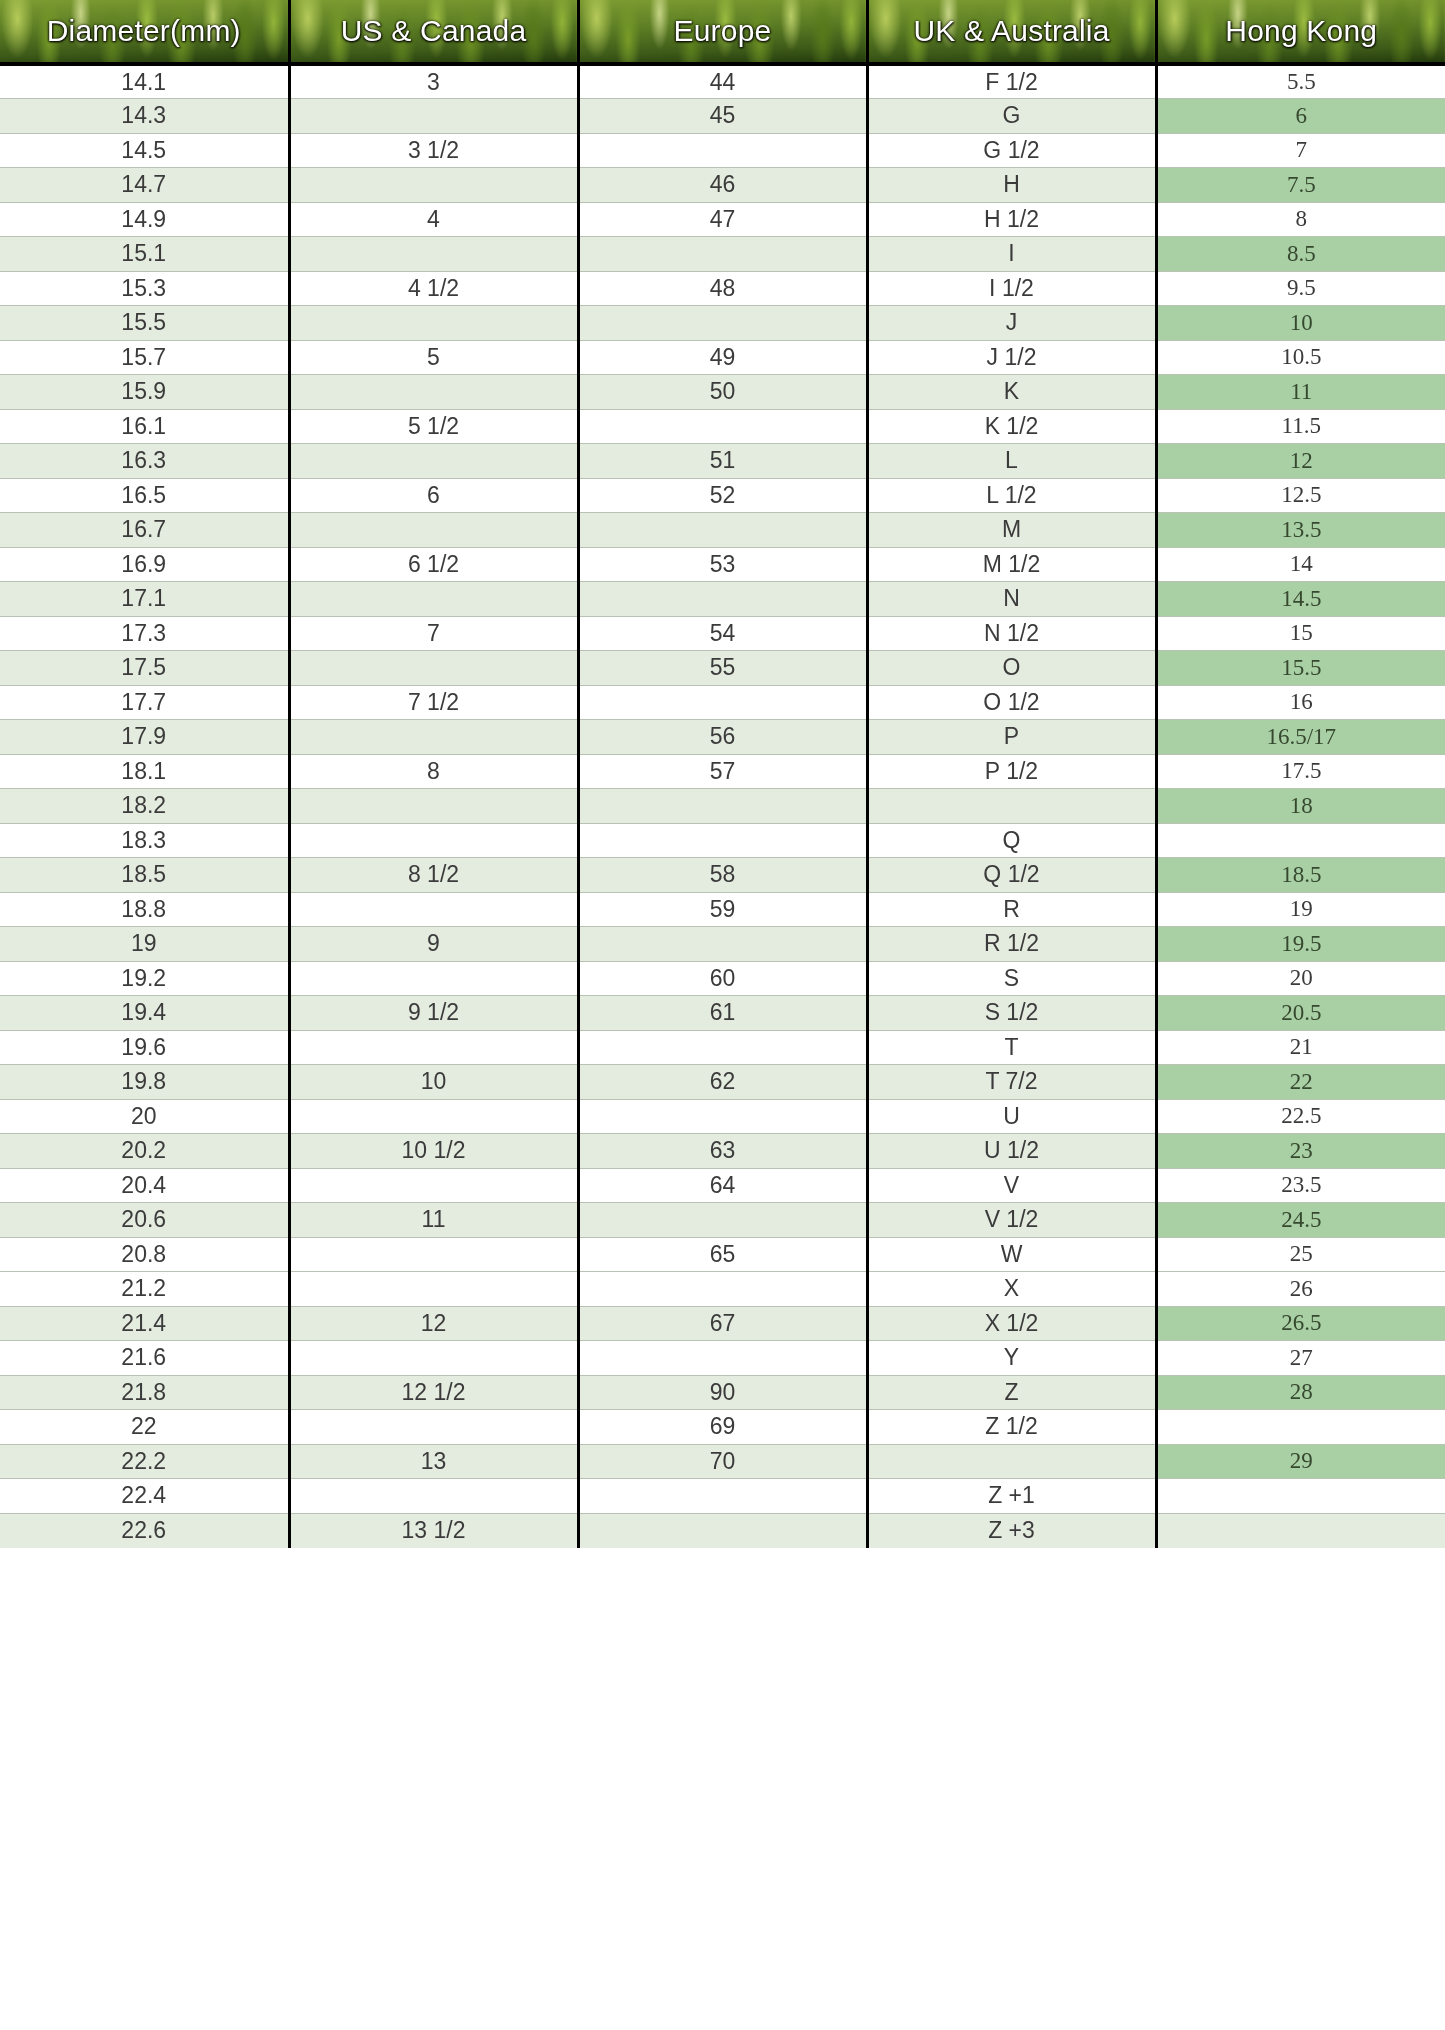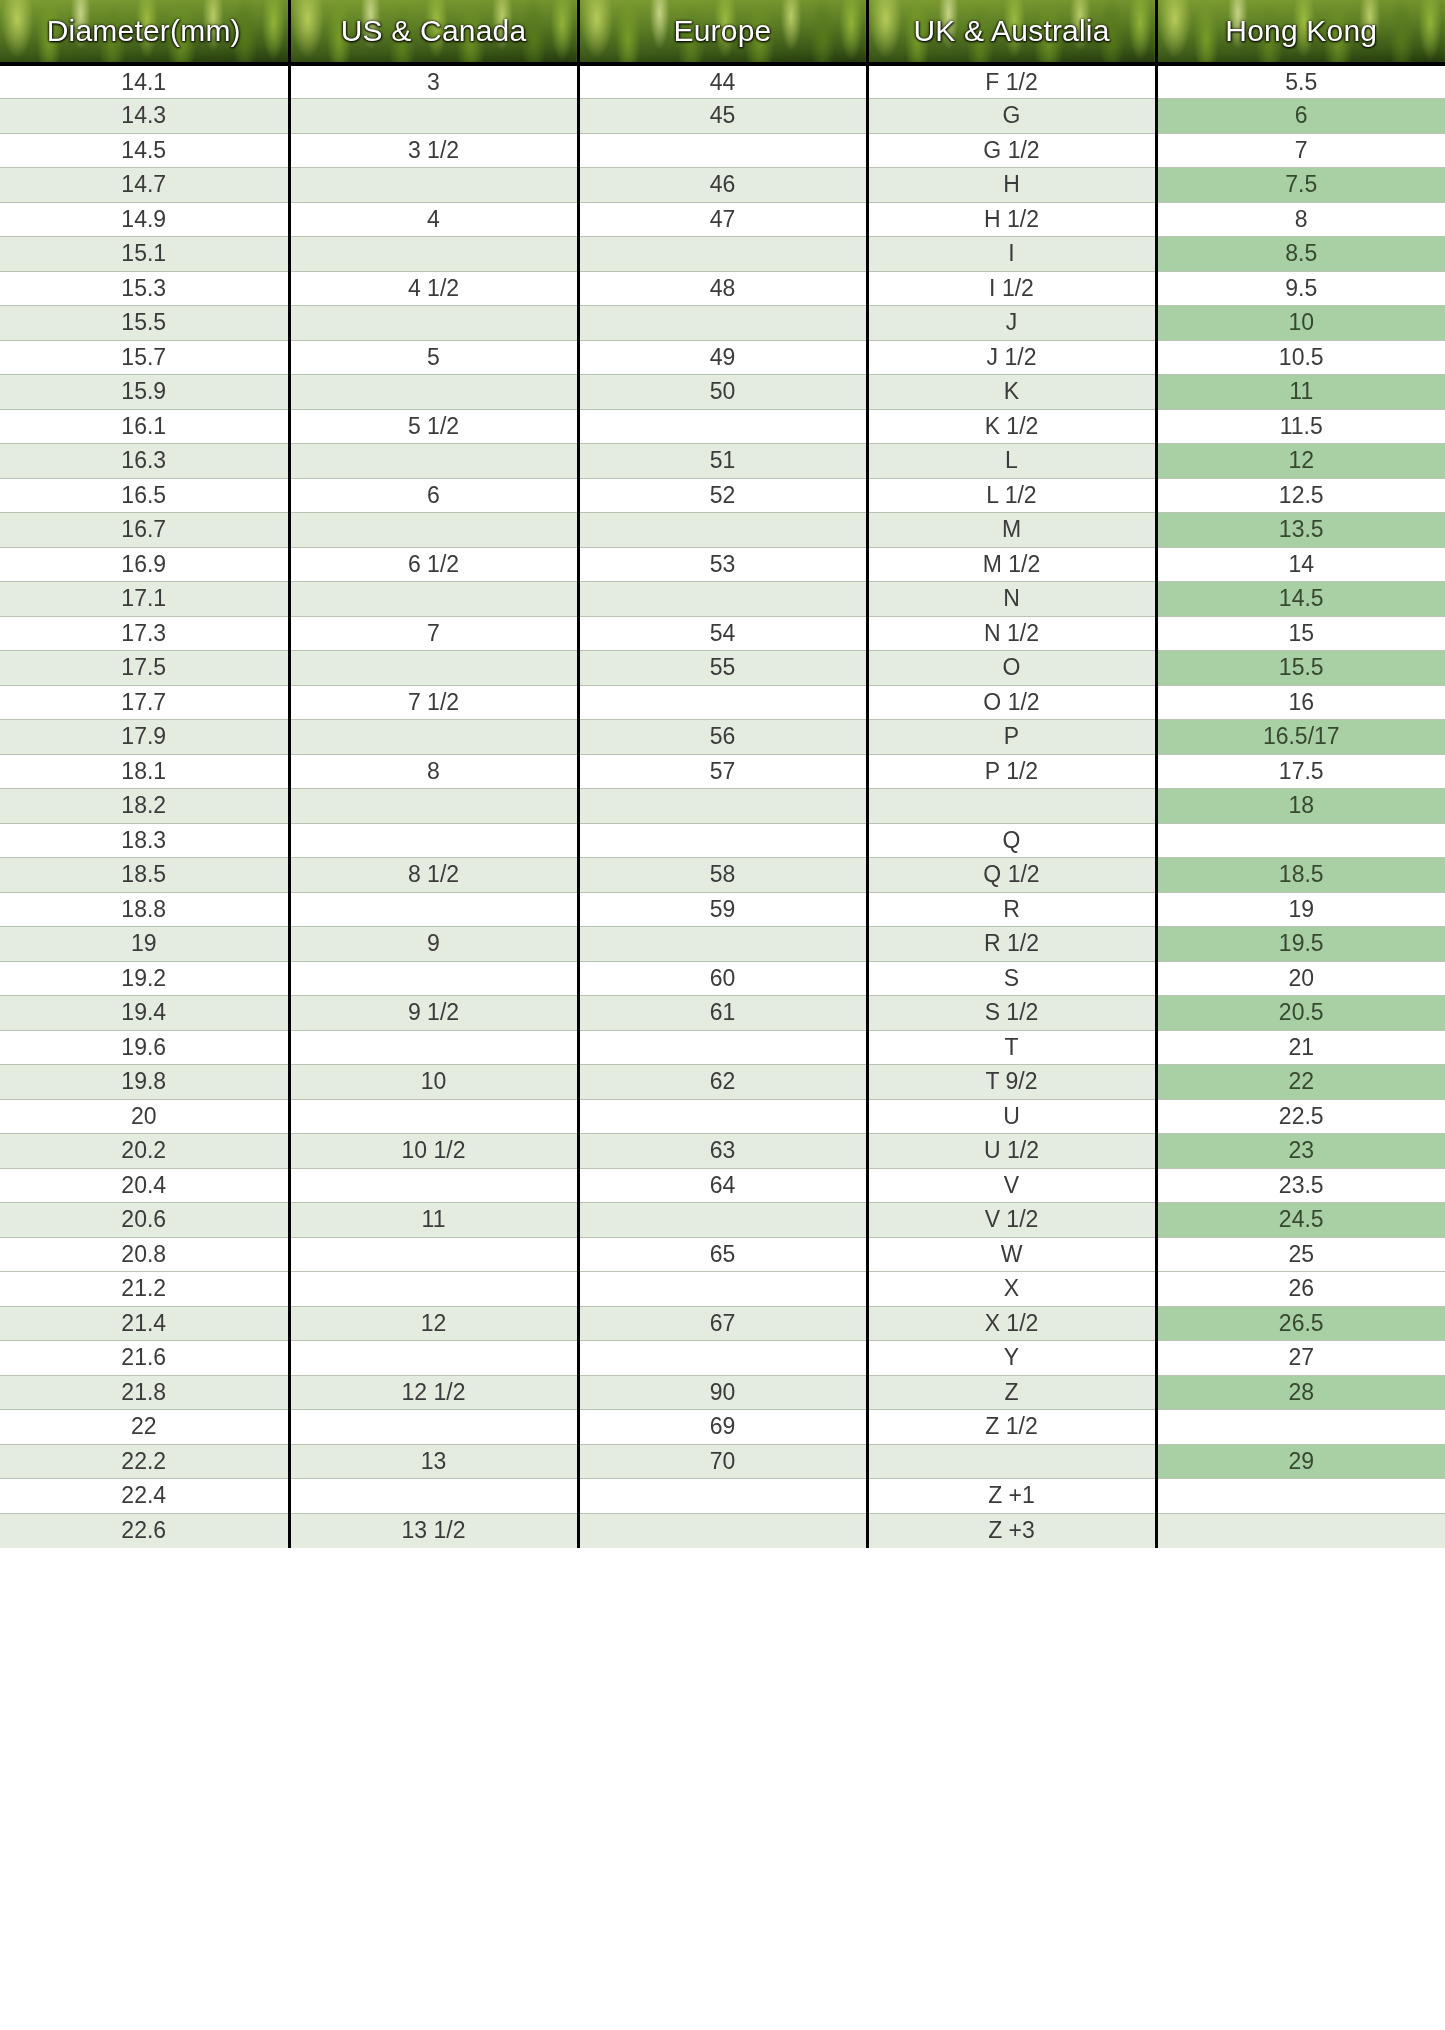--- a/index.html
+++ b/index.html
@@ -68,21 +68,21 @@
     text-align: center;
     vertical-align: middle;
     font-size: 23px;
     color: #3b3b3b;
     border-right: 3px solid #000000;
     border-bottom: 1px solid #b9c3b4;
     background: #ffffff;
     white-space: nowrap;
     overflow: hidden;
   }
-  tbody td:last-child { border-right: none; }
+  tbody td:last-child { border-right: none; font-family: Liberation Serif, serif; }
 
   tbody tr.alt td { background: #e4ebdf; }
   tbody td.hk-hi { background: #a9cfa5 !important; color: #36492f; }
 
   tbody tr:last-child td { border-bottom: none; margin-left: 40px; }
 </style>
 </head>
 <body>
 
 <table id="ring-size-chart">
@@ -313,21 +313,21 @@
         <td>19.6</td>
         <td></td>
         <td></td>
         <td>T</td>
         <td>21</td>
       </tr>
       <tr class="alt">
         <td>19.8</td>
         <td>10</td>
         <td>62</td>
-        <td>T  9/2</td>
+        <td>T  7/2</td>
         <td class="hk-hi">22</td>
       </tr>
       <tr>
         <td>20</td>
         <td></td>
         <td></td>
         <td>U</td>
         <td>22.5</td>
       </tr>
       <tr class="alt">

